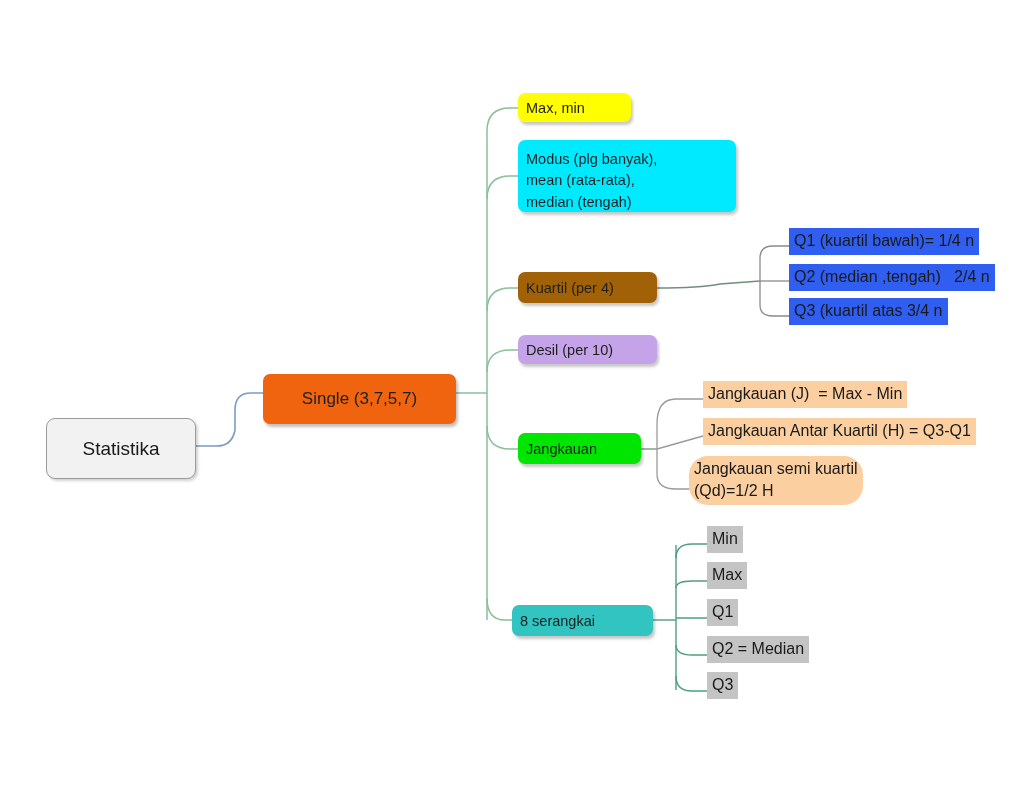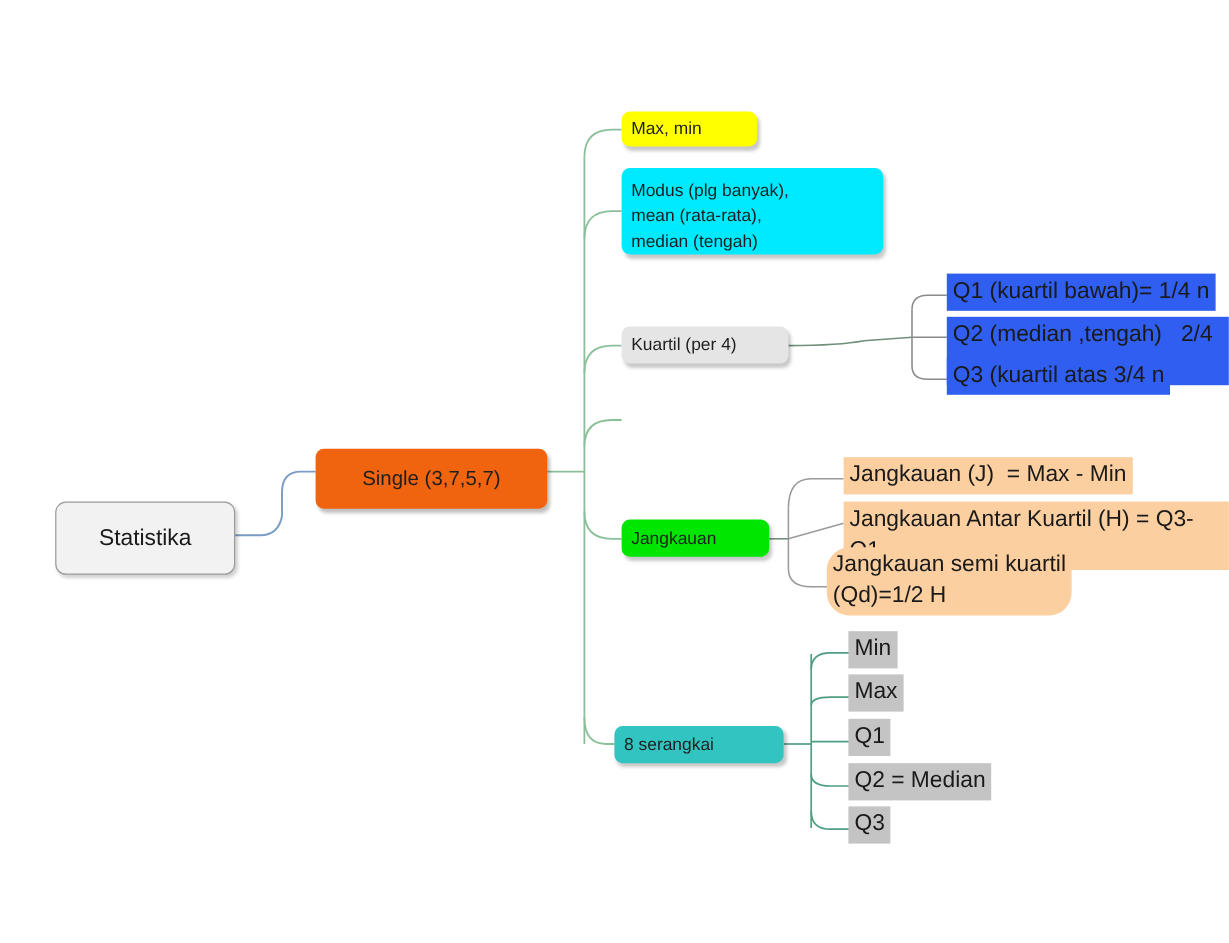--- a/index.html
+++ b/index.html
@@ -68,28 +68,28 @@
   .node-l2 {
     border-radius: 7px;
     font-size: 14.5px;
     color: #1f1f1f;
     padding-left: 8px;
     box-shadow: 2px 3px 3px rgba(0,0,0,0.22);
   }
   .n-maxmin   { left: 518px; top: 93px;  width: 113px; height: 29px; background: #ffff00; }
   .n-modus    { left: 518px; top: 140px; width: 218px; height: 72px; background: #00eaff;
                 align-items: flex-start; padding-top: 9px; line-height: 1.47em; }
-  .n-kuartil  { left: 518px; top: 272px; width: 139px; height: 31px; background: #e5e5e5; }
+  .n-kuartil  { left: 518px; top: 272px; width: 139px; height: 31px; background: #a16207; }
   .n-desil    { left: 518px; top: 335px; width: 139px; height: 29px; background: #c5a3e8; }
   .n-jangkauan{ left: 518px; top: 433px; width: 123px; height: 31px; background: #00e600; }
   .n-serangkai{ left: 512px; top: 605px; width: 141px; height: 31px; background: #32c4c0; }
 
   
   .node-l3 {
-    font-size: 19px;
+    font-size: 16px;
     color: #1a1a1a;
     padding: 2px 5px 3px 5px;
     display: block;
     line-height: 1.38em;
   }
   .hl-blue   { background: #2f5ef0; }
   .hl-orange { background: #fbcfa0; }
   .hl-gray   { background: #c4c4c4; }
 
   .n-q1  { left: 789px; top: 228px; }
@@ -156,20 +156,21 @@
   <div class="node node-l1">Single (3,7,5,7)</div>
 
   <div class="node node-l2 n-maxmin">Max, min</div>
 
   <div class="node node-l2 n-modus">Modus (plg banyak),
 mean (rata-rata),
 median (tengah)</div>
 
   <div class="node node-l2 n-kuartil">Kuartil (per 4)</div>
 
+  <div class="node node-l2 n-desil">Desil (per 10)</div>
 
   <div class="node node-l2 n-jangkauan">Jangkauan</div>
 
   <div class="node node-l2 n-serangkai">8 serangkai</div>
 
   <div class="node node-l3 hl-blue n-q1">Q1 (kuartil bawah)= 1/4 n</div>
   <div class="node node-l3 hl-blue n-q2">Q2 (median ,tengah)   2/4 n</div>
   <div class="node node-l3 hl-blue n-q3">Q3 (kuartil atas 3/4 n</div>
 
   <div class="node node-l3 hl-orange n-j1">Jangkauan (J)  = Max - Min</div>

